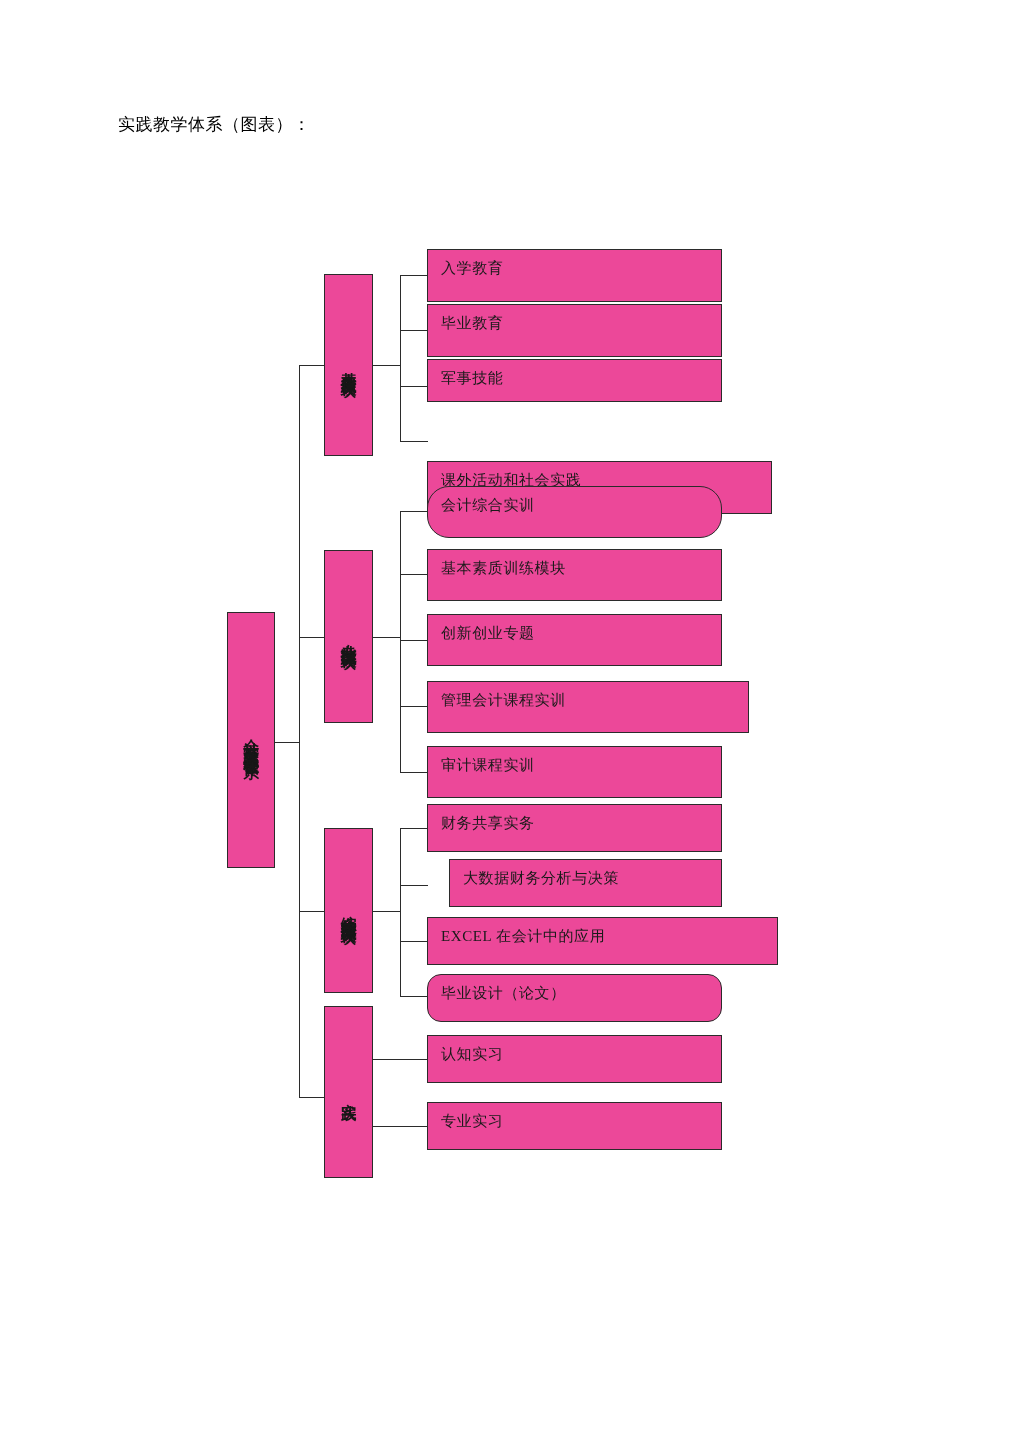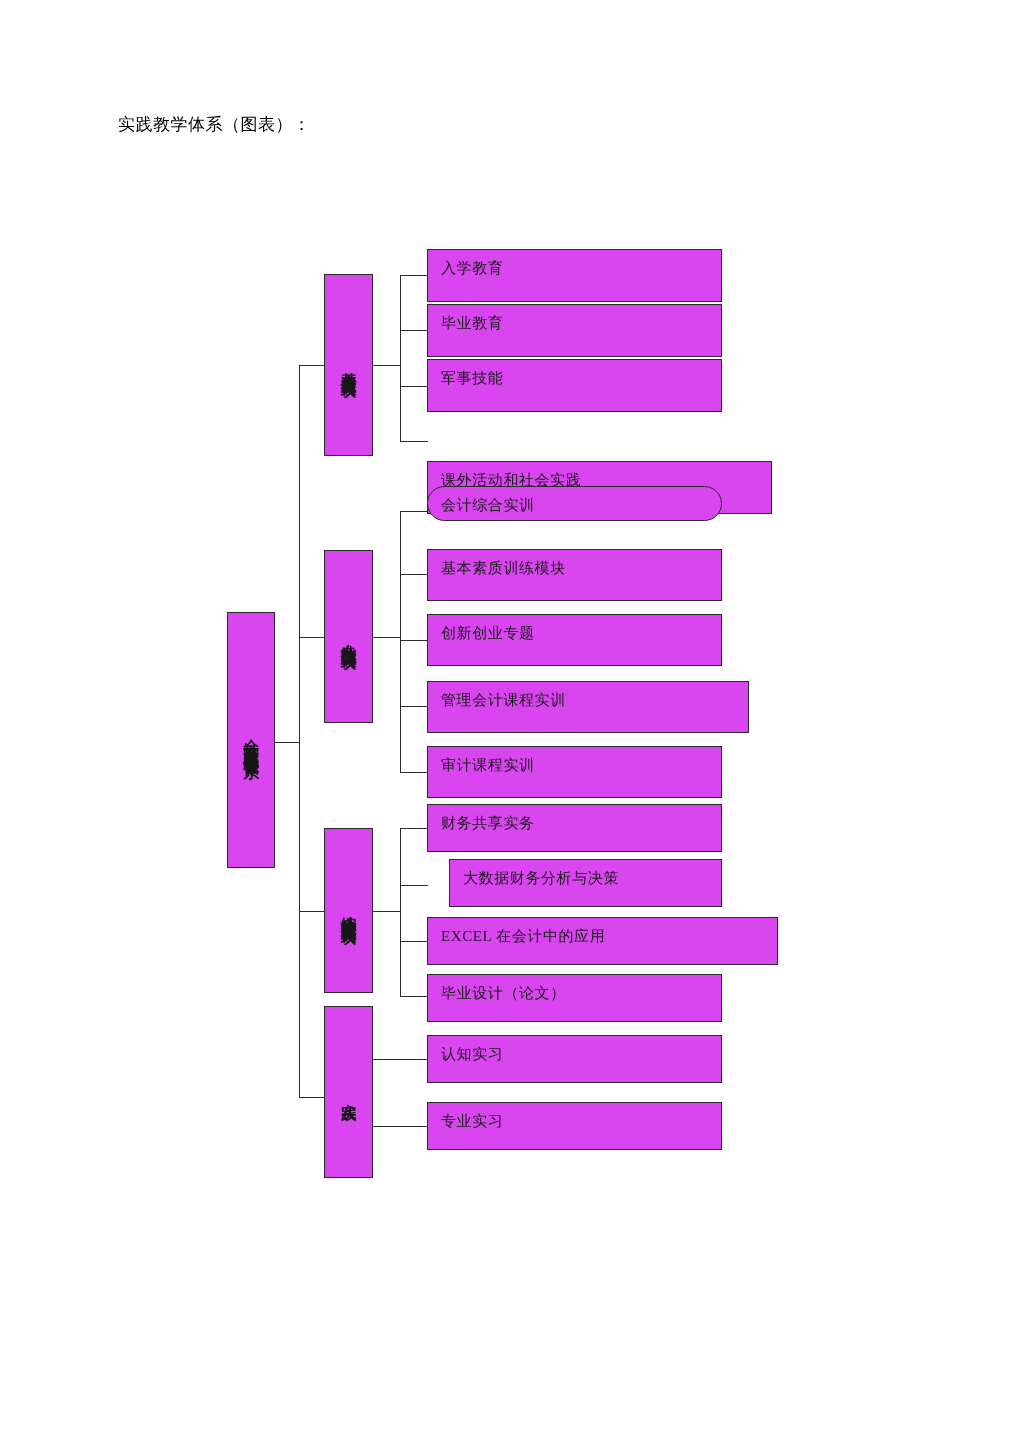--- a/index.html
+++ b/index.html
@@ -34,21 +34,21 @@
     left: 0;
     top: 0;
     width: 1024px;
     height: 1448px;
   }
 
   .node {
     position: absolute;
     box-sizing: border-box;
     border: 1.6px solid #2b2b2b;
-    background: #d946ef;
+    background: #ec4899;
   }
 
   
   .vnode {
     display: flex;
     align-items: center;
     justify-content: center;
   }
   .vnode .vtext {
     writing-mode: vertical-rl;
@@ -122,39 +122,39 @@
   <div class="hline" style="left:400px; top:330px; width:28px;"></div>
   <div class="hline" style="left:400px; top:386px; width:28px;"></div>
   <div class="hline" style="left:400px; top:441px; width:28px;"></div>
 
   <div class="node leaf" style="left:427px; top:249px; width:295px; height:53px;">
     <span class="ltext">入学教育</span>
   </div>
   <div class="node leaf" style="left:427px; top:304px; width:295px; height:53px;">
     <span class="ltext">毕业教育</span>
   </div>
-  <div class="node leaf" style="left:427px; top:359px; width:295px; height:53px;">
+  <div class="node leaf" style="left:427px; top:359px; width:295px; height:43px;">
     <span class="ltext">军事技能</span>
   </div>
   <div class="node leaf" style="left:427px; top:414px; width:345px; height:53px;margin-top:47px;">
     <span class="ltext">课外活动和社会实践</span>
   </div>
 
   <div class="node vnode" style="left:324px; top:550px; width:49px; height:173px;">
     <span class="vtext">专业技能训练模块</span>
   </div>
   <div class="hline" style="left:373px; top:637px; width:28px;"></div>
   <div class="vline" style="left:400px; top:511px; height:262px;"></div>
   <div class="hline" style="left:400px; top:511px; width:28px;"></div>
   <div class="hline" style="left:400px; top:574px; width:28px;"></div>
   <div class="hline" style="left:400px; top:640px; width:28px;"></div>
   <div class="hline" style="left:400px; top:706px; width:28px;"></div>
   <div class="hline" style="left:400px; top:772px; width:28px;"></div>
 
-  <div class="node leaf" style="left:427px; top:486px; width:295px; height:35px;border-radius:22px;">
+  <div class="node leaf" style="left:427px; top:486px; width:295px; height:52px;border-radius:22px;">
     <span class="ltext">会计综合实训</span>
   </div>
   <div class="node leaf" style="left:427px; top:549px; width:295px; height:52px;">
     <span class="ltext">基本素质训练模块</span>
   </div>
   <div class="node leaf" style="left:427px; top:614px; width:295px; height:52px;">
     <span class="ltext">创新创业专题</span>
   </div>
   <div class="node leaf" style="left:427px; top:681px; width:322px; height:52px;">
     <span class="ltext">管理会计课程实训</span>
@@ -175,21 +175,21 @@
 
   <div class="node leaf" style="left:427px; top:804px; width:295px; height:48px;">
     <span class="ltext">财务共享实务</span>
   </div>
   <div class="node leaf" style="left:427px; top:859px; width:273px; height:48px;margin-left:22px;">
     <span class="ltext">大数据财务分析与决策</span>
   </div>
   <div class="node leaf" style="left:427px; top:917px; width:351px; height:48px;">
     <span class="ltext">EXCEL 在会计中的应用</span>
   </div>
-  <div class="node leaf" style="left:427px; top:974px; width:295px; height:48px;">
+  <div class="node leaf" style="left:427px; top:974px; width:295px; height:48px;border-radius:14px;">
     <span class="ltext">毕业设计（论文）</span>
   </div>
 
   <div class="node vnode" style="left:324px; top:1006px; width:49px; height:172px;">
     <span class="vtext">实践</span>
   </div>
   <div class="hline" style="left:373px; top:1059px; width:55px;"></div>
   <div class="hline" style="left:373px; top:1126px; width:55px;"></div>
 
   <div class="node leaf" style="left:427px; top:1035px; width:295px; height:48px;">

